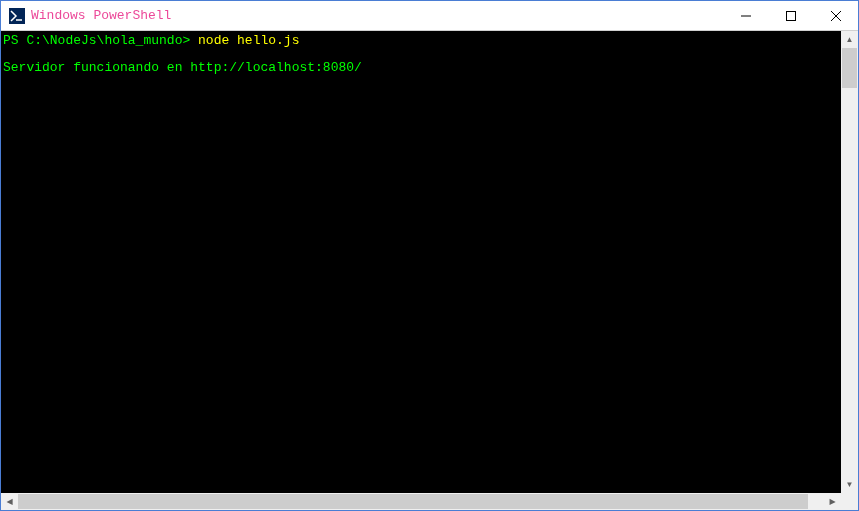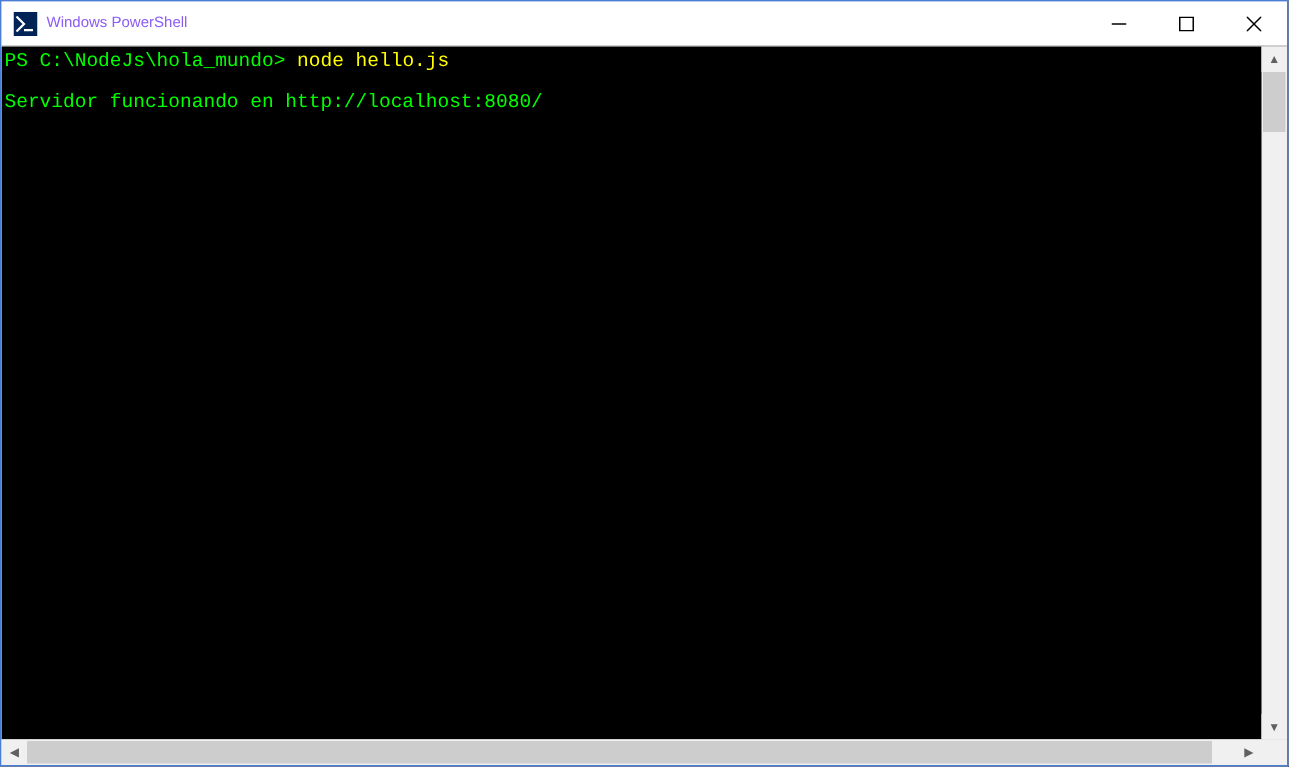--- a/index.html
+++ b/index.html
@@ -29,23 +29,24 @@
       margin-right: 6px;
       display: flex;
       align-items: center;
       justify-content: center;
     }
     .title-bar-icon svg {
       width: 16px;
       height: 16px;
     }
     .title-text {
-      font-size: 10px;
-      color: #8b5cf6;
+      font-size: 13px;
+      color: #ec4899;
       flex: 0 0 auto;
+      font-family: Liberation Mono, monospace;
     }
     .title-spacer {
       flex: 1;
     }
     .window-controls {
       display: flex;
       height: 100%;
     }
     .window-btn {
       width: 45px;

